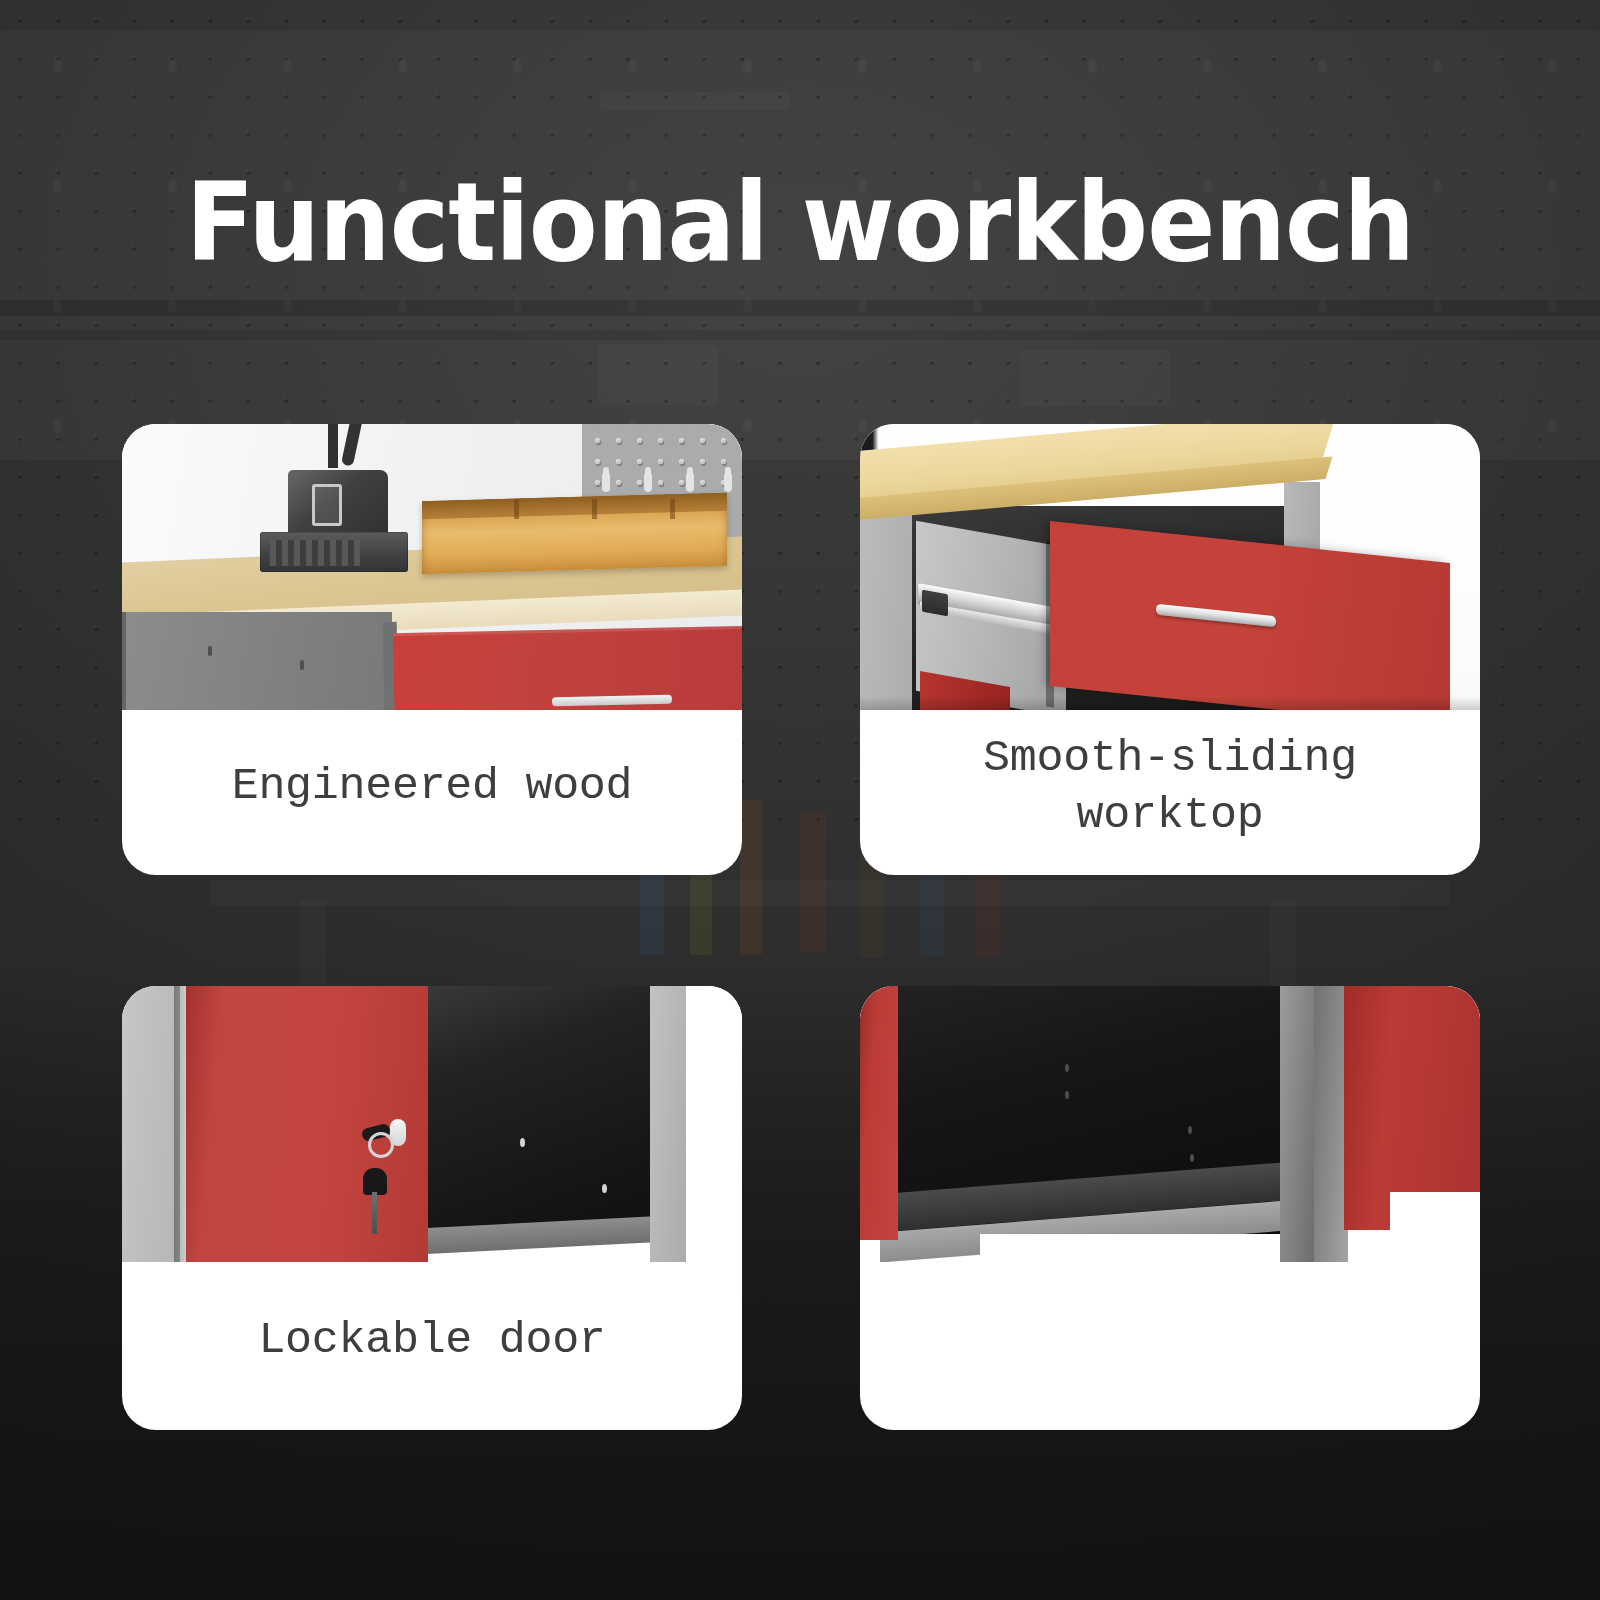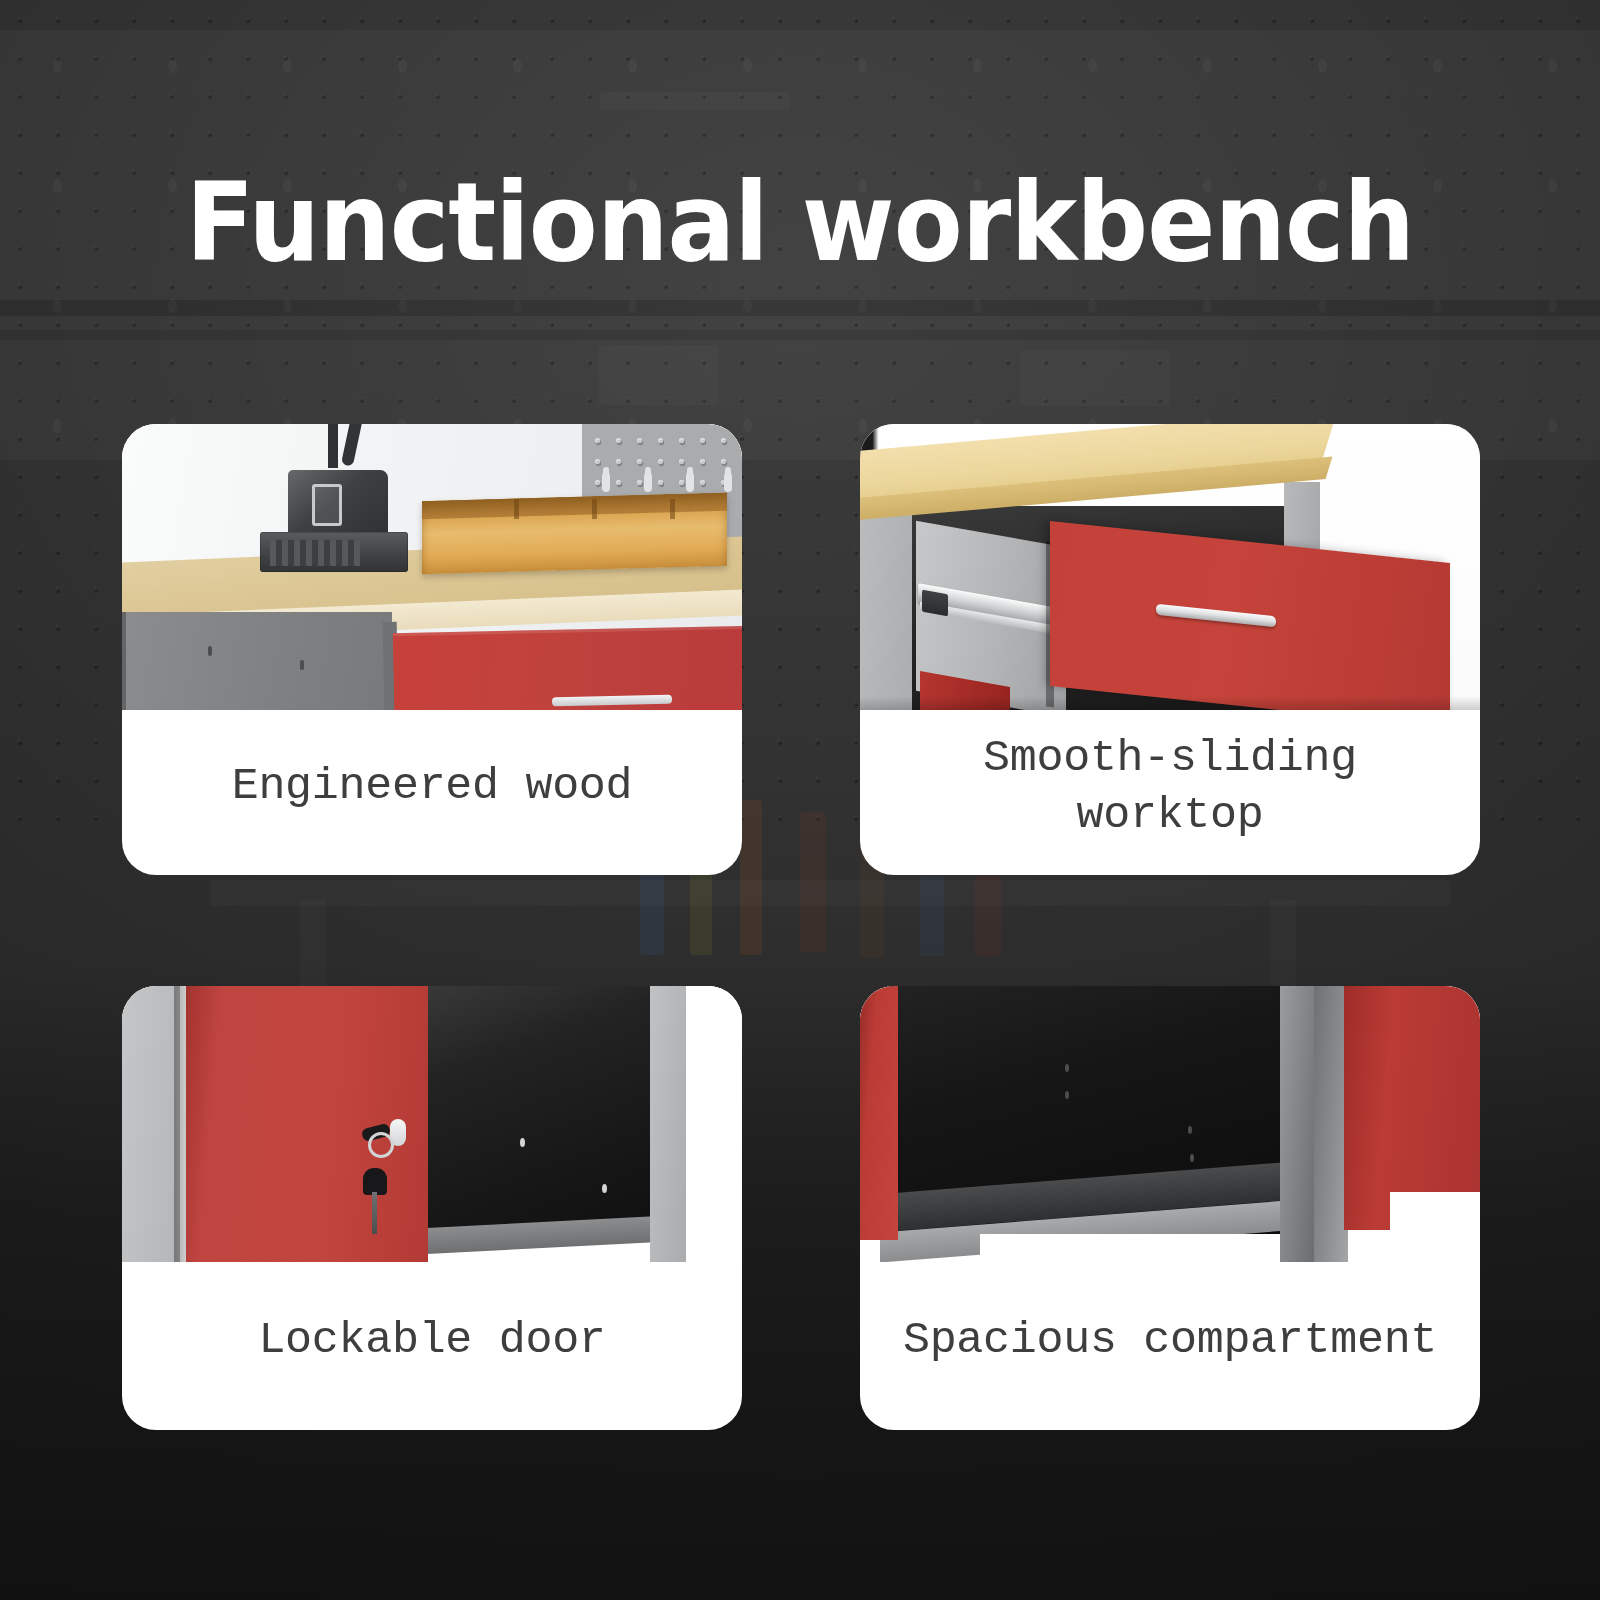--- a/index.html
+++ b/index.html
@@ -434,20 +434,15 @@
       <div class="spot" style="left:330px;top:168px;"></div>
       <div class="floor"></div>
       <div class="base-rail"></div>
       <div class="white-b"></div>
       <div class="red-l"></div>
       <div class="post"></div>
       <div class="post2"></div>
       <div class="red-r"></div>
       <div class="white-br"></div>
     </div>
-    <div class="caption">
-      <div>
-        <span>Spacious compartment</span>
-      </div>
-    </div>
   </div>
 
 </div>
 
 </body></html>

